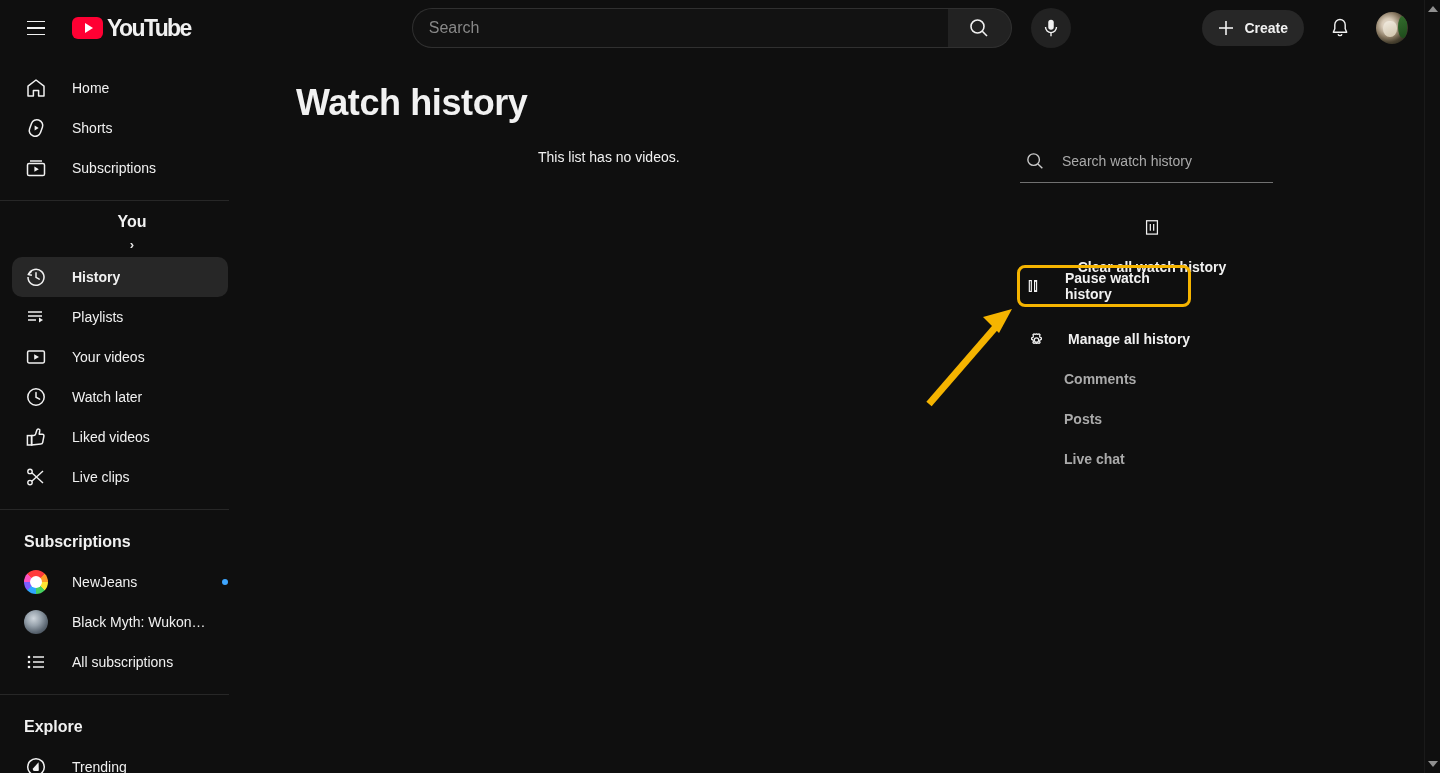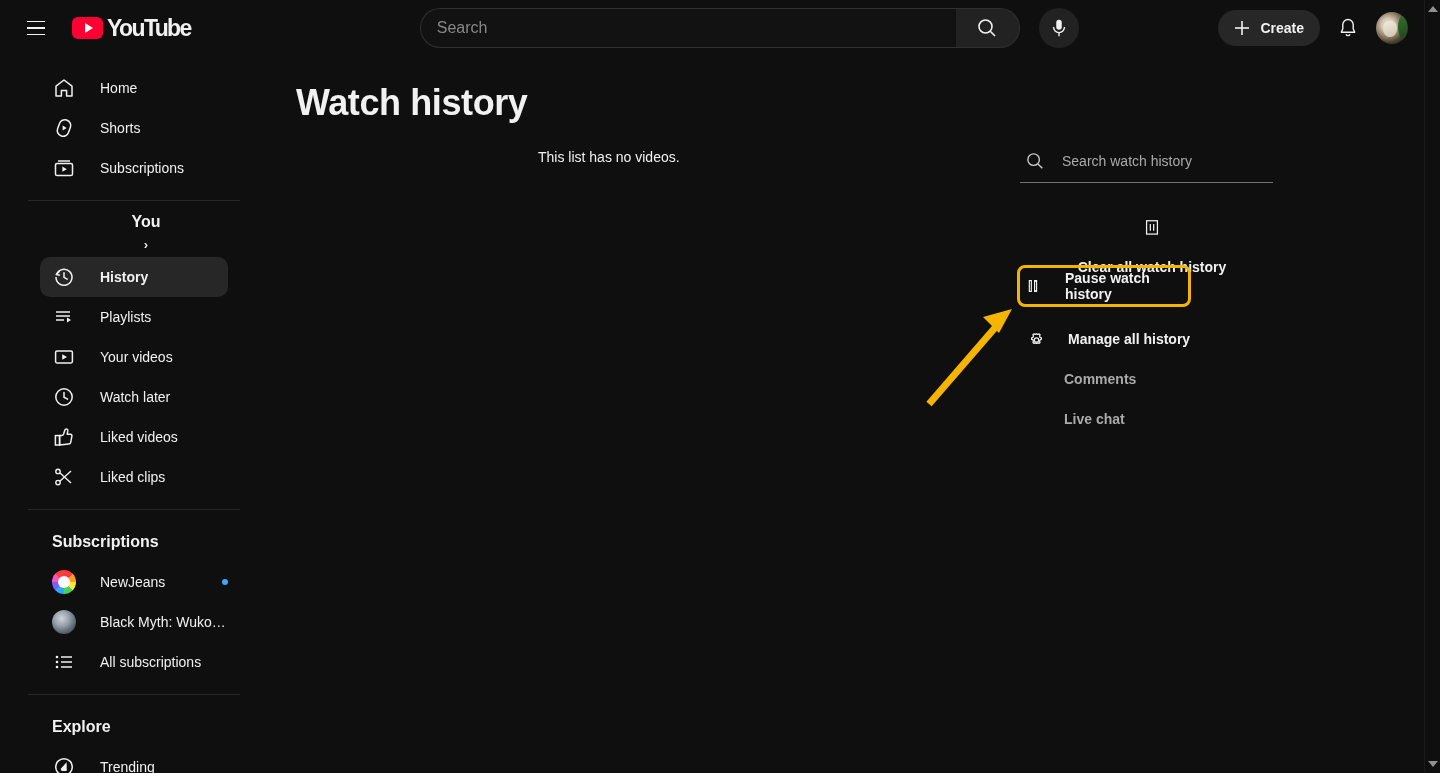--- a/index.html
+++ b/index.html
@@ -64,21 +64,21 @@
     border: 1px solid #303030; border-left: none;
     border-radius: 0 20px 20px 0;
     display: flex; align-items: center; justify-content: center;
     cursor: pointer;
   }
   .mic-btn {
     width: 40px; height: 40px; border-radius: 50%; background: #222222;
     display: flex; align-items: center; justify-content: center; cursor: pointer;
   }
 
-  .mh-right { display: flex; align-items: center; gap: 8px; padding-right: 16px; flex: none; }
+  .mh-right { display: flex; align-items: center; gap: 16px; padding-right: 16px; flex: none; }
   .create-btn {
     height: 36px; background: #272727; border-radius: 18px;
     display: flex; align-items: center; gap: 6px;
     padding: 0 16px 0 12px; cursor: pointer;
   }
   .create-btn .label { font-size: 14px; font-weight: bold; color: #f1f1f1; }
   .icon-btn {
     width: 40px; height: 40px; border-radius: 50%;
     display: flex; align-items: center; justify-content: center; cursor: pointer;
   }
@@ -99,21 +99,20 @@
     background: linear-gradient(160deg,#f2ece1,#cfc3ab);
   }
 
   
   .sidebar {
     position: absolute; top: 56px; left: 0;
     width: 240px; height: 717px;
     background: #0f0f0f;
     padding-top: 12px;
     overflow: hidden;
-    padding-left: 28px;
   }
   .nav-item {
     display: flex; align-items: center;
     height: 40px; margin: 0 12px; padding-left: 12px;
     border-radius: 10px; cursor: pointer; gap: 24px;
   }
   .nav-item.active { background: #272727; }
   .nav-item .ico { width: 24px; height: 24px; flex: none; display:flex; align-items:center; justify-content:center; }
   .nav-item .txt { font-size: 14px; color: #f1f1f1; white-space: nowrap; overflow: hidden; text-overflow: ellipsis; }
   .nav-item.active .txt { font-weight: bold; text-align: right; }
@@ -350,21 +349,21 @@
 
   <div class="nav-item">
     <span class="ico">
       <svg width="24" height="24" viewBox="0 0 24 24">
         <circle cx="6" cy="6.4" r="2.2" fill="none" stroke="#f1f1f1" stroke-width="1.4"></circle>
         <circle cx="6" cy="17.6" r="2.2" fill="none" stroke="#f1f1f1" stroke-width="1.4"></circle>
         <line x1="7.8" y1="7.8" x2="19" y2="18" stroke="#f1f1f1" stroke-width="1.4"></line>
         <line x1="7.8" y1="16.2" x2="19" y2="6" stroke="#f1f1f1" stroke-width="1.4"></line>
       </svg>
     </span>
-    <span class="txt">Liked clips</span>
+    <span class="txt">Live clips</span>
   </div>
 
   <div class="divider"></div>
 
   <div class="section-label">Subscriptions</div>
 
   <div class="nav-item">
     <span class="ch-av" style="background:conic-gradient(#ff3b3b 0deg 45deg,#ff9c27 45deg 90deg,#ffe733 90deg 135deg,#46d160 135deg 180deg,#2ea7ff 180deg 225deg,#7b5cff 225deg 270deg,#ff52c0 270deg 315deg,#ff3b3b 315deg 360deg);
                  display:flex;align-items:center;justify-content:center;">
       <span style="width:12px;height:12px;border-radius:50%;background:#ffffff;display:block;"></span>
@@ -449,20 +448,23 @@
           <circle cx="12" cy="12.6" r="2.5" fill="none" stroke="#f1f1f1" stroke-width="1.4"></circle>
         </svg>
       </span>
       <span class="txt">Manage all history</span>
     </div>
 
     <div class="rail-sub">
       <span>Comments</span>
     </div>
     <div class="rail-sub">
+      <span>Posts</span>
+    </div>
+    <div class="rail-sub">
       <span>Live chat</span>
     </div>
   </div>
 </div>
 
 <svg class="annot-arrow" width="130" height="125" viewBox="0 0 130 125">
   <line x1="29" y1="114" x2="100" y2="32" stroke="#f5b400" stroke-width="7" stroke-linecap="butt"></line>
   <polygon points="112,19 83,27 99,43" fill="#f5b400"></polygon>
 </svg>
 

